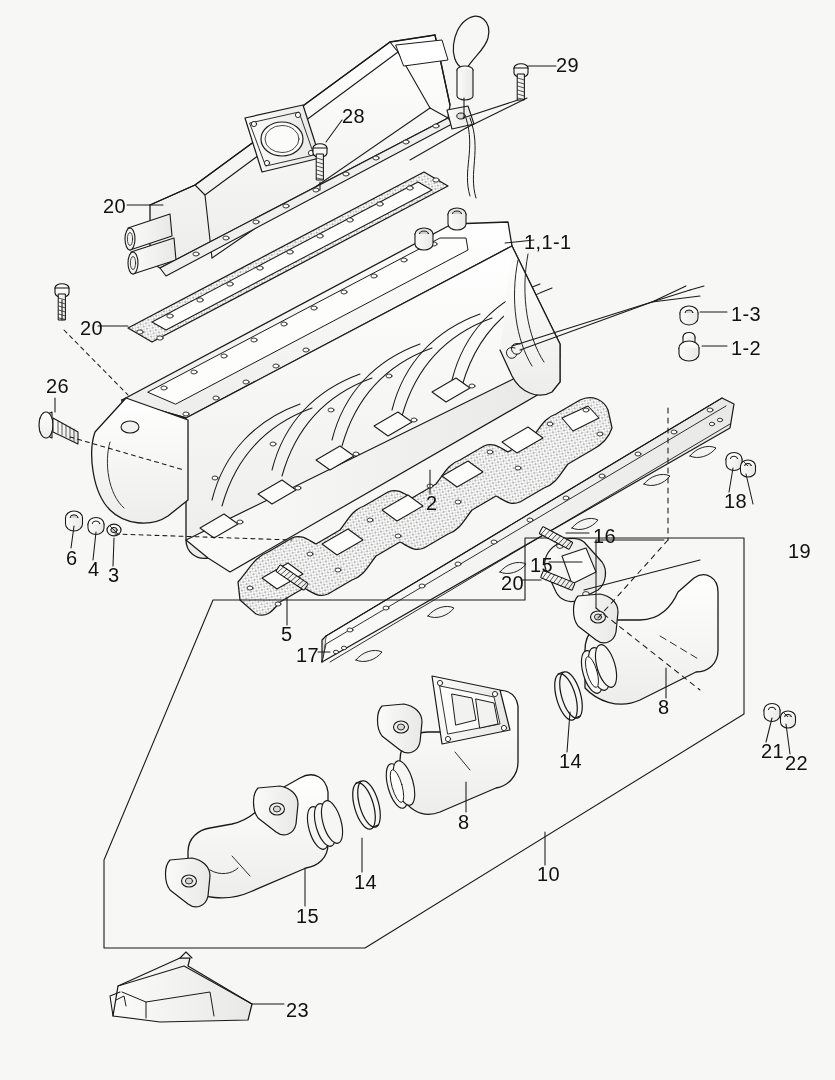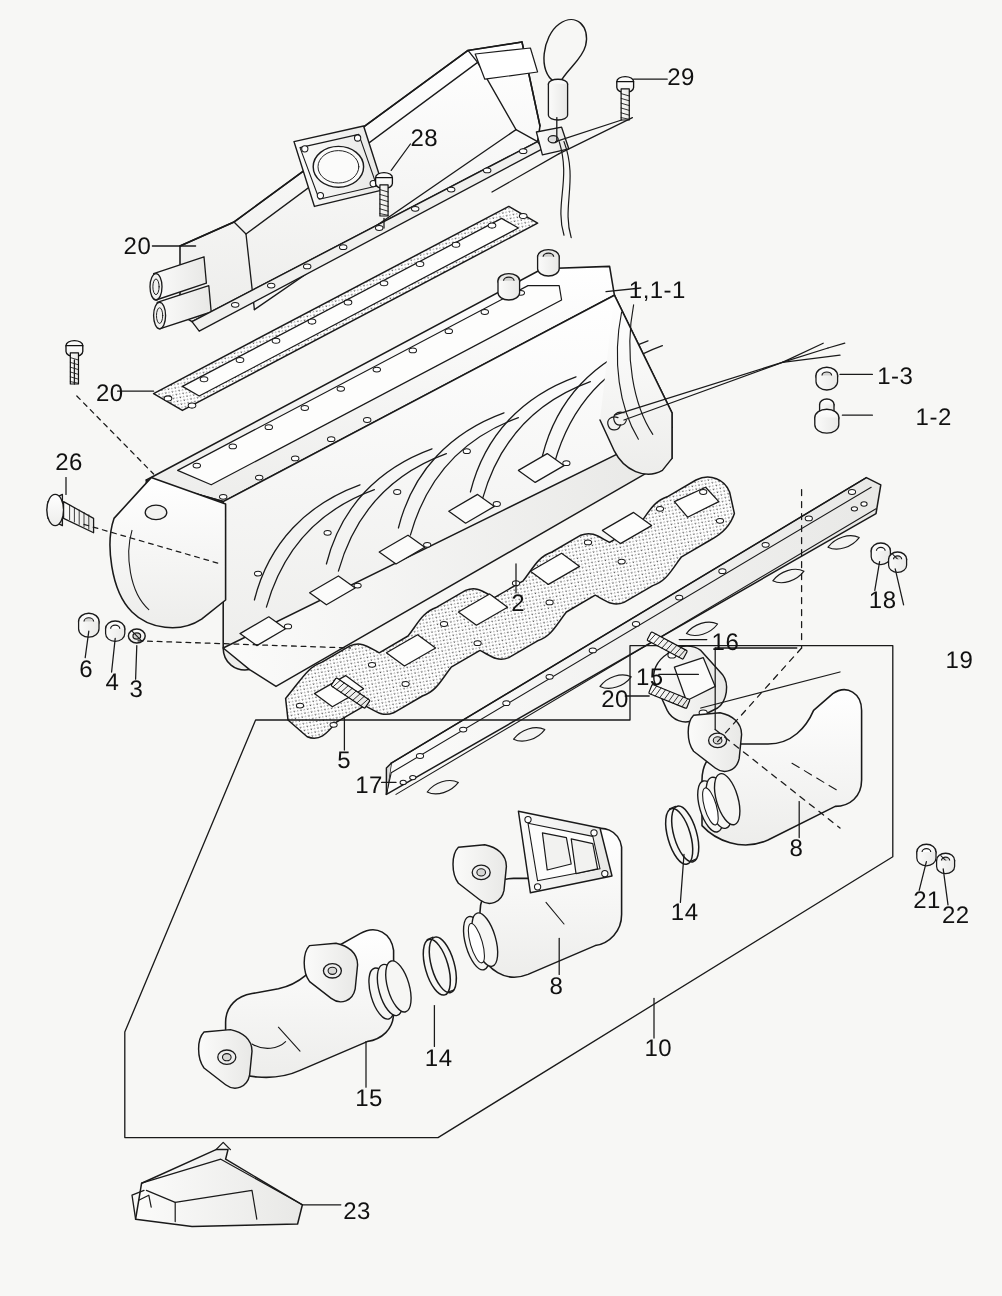--- a/index.html
+++ b/index.html
@@ -559,21 +559,21 @@
       </g>
 
     </g>
   </svg>
 
   <div class="lbl" style="left:556px;top:55px;">29</div>
   <div class="lbl" style="left:342px;top:106px;">28</div>
   <div class="lbl" style="left:103px;top:196px;">20</div>
   <div class="lbl" style="left:524px;top:232px;">1,1-1</div>
   <div class="lbl" style="left:731px;top:304px;">1-3</div>
-  <div class="lbl" style="left:731px;top:338px;margin-left:32px;">1-2</div>
+  <div class="lbl" style="left:731px;top:338px;">1-2</div>
   <div class="lbl" style="left:80px;top:318px;">20</div>
   <div class="lbl" style="left:46px;top:376px;">26</div>
   <div class="lbl" style="left:426px;top:493px;">2</div>
   <div class="lbl" style="left:724px;top:491px;">18</div>
   <div class="lbl" style="left:788px;top:503px;margin-top:38px;">19</div>
   <div class="lbl" style="left:66px;top:548px;">6</div>
   <div class="lbl" style="left:88px;top:559px;">4</div>
   <div class="lbl" style="left:108px;top:565px;">3</div>
   <div class="lbl" style="left:593px;top:526px;">16</div>
   <div class="lbl" style="left:530px;top:555px;">15</div>

